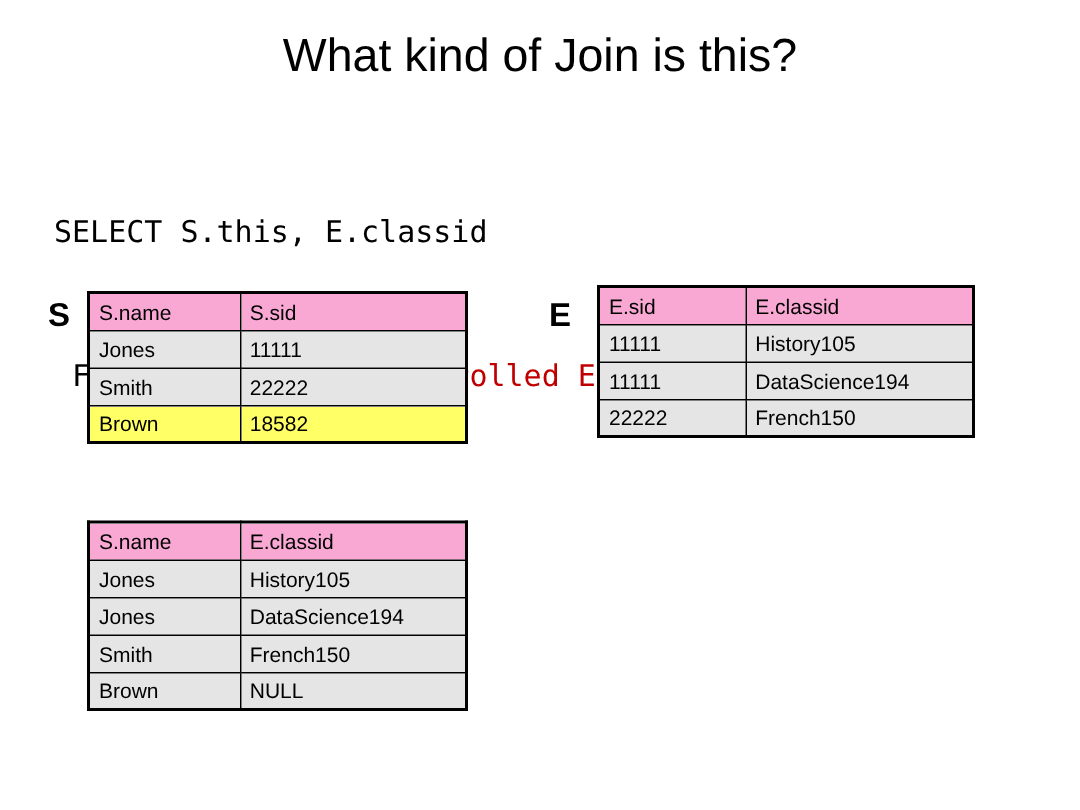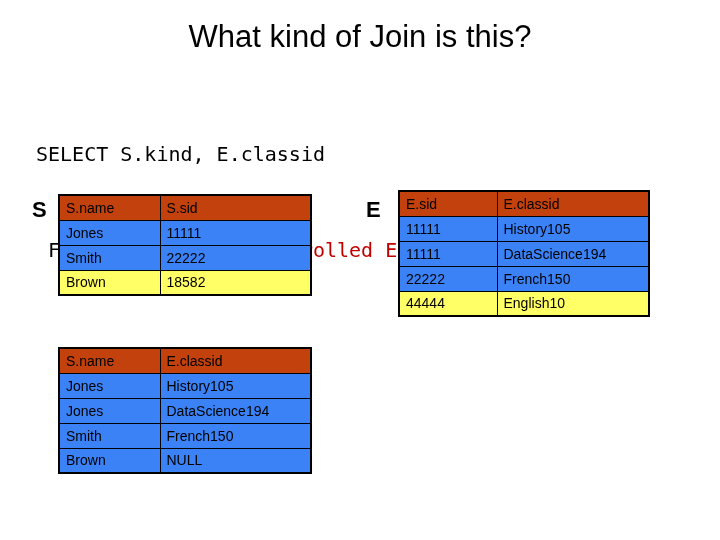--- a/index.html
+++ b/index.html
@@ -74,24 +74,24 @@
     border: 2px solid #000000;
   }
   .dtable td {
     border: 1px solid #000000;
     padding: 3px 6px;
     height: 25px;
     box-sizing: border-box;
     vertical-align: middle;
     white-space: nowrap;
     overflow: hidden;
-    background: #3b82f6;
+    background: #e5e5e5;
   }
   .dtable tr.hdr td {
-    background: #c2410c;
+    background: #f9a8d4;
   }
   .dtable tr.hl td {
     background: #ffff66;
   }
 
   
   #table-s       { left: 58px;  top: 194px; width: 252px; }
   #table-s col.c1 { width: 101px; }
   #table-s col.c2 { width: 151px; }
 
@@ -106,21 +106,21 @@
   #table-r col.c2 { width: 151px; }
 </style>
 </head>
 <body>
 
 <div id="slide">
 
   <div id="title">What kind of Join is this?</div>
 
   <div id="sql">
-    <div class="sql-line"><span>SELECT S.kind, E.classid</span></div>
+    <div class="sql-line"><span>SELECT S.this, E.classid</span></div>
     <div class="sql-line"><span> FROM </span><span class="kw-red">Students S ?? Enrolled E</span></div>
   </div>
 
   <div class="tbl-label" id="label-s">S</div>
   <div class="tbl-label" id="label-e">E</div>
 
   <table class="dtable" id="table-s">
     <colgroup>
         <col class="c1">
         <col class="c2">
@@ -160,24 +160,20 @@
         <td>History105</td>
       </tr>
       <tr>
         <td>11111</td>
         <td>DataScience194</td>
       </tr>
       <tr>
         <td>22222</td>
         <td>French150</td>
       </tr>
-      <tr class="hl">
-        <td>44444</td>
-        <td>English10</td>
-      </tr>
     </tbody>
   </table>
 
   <table class="dtable" id="table-r">
     <colgroup>
         <col class="c1">
         <col class="c2">
       </colgroup>
     <tbody>
       <tr class="hdr">

